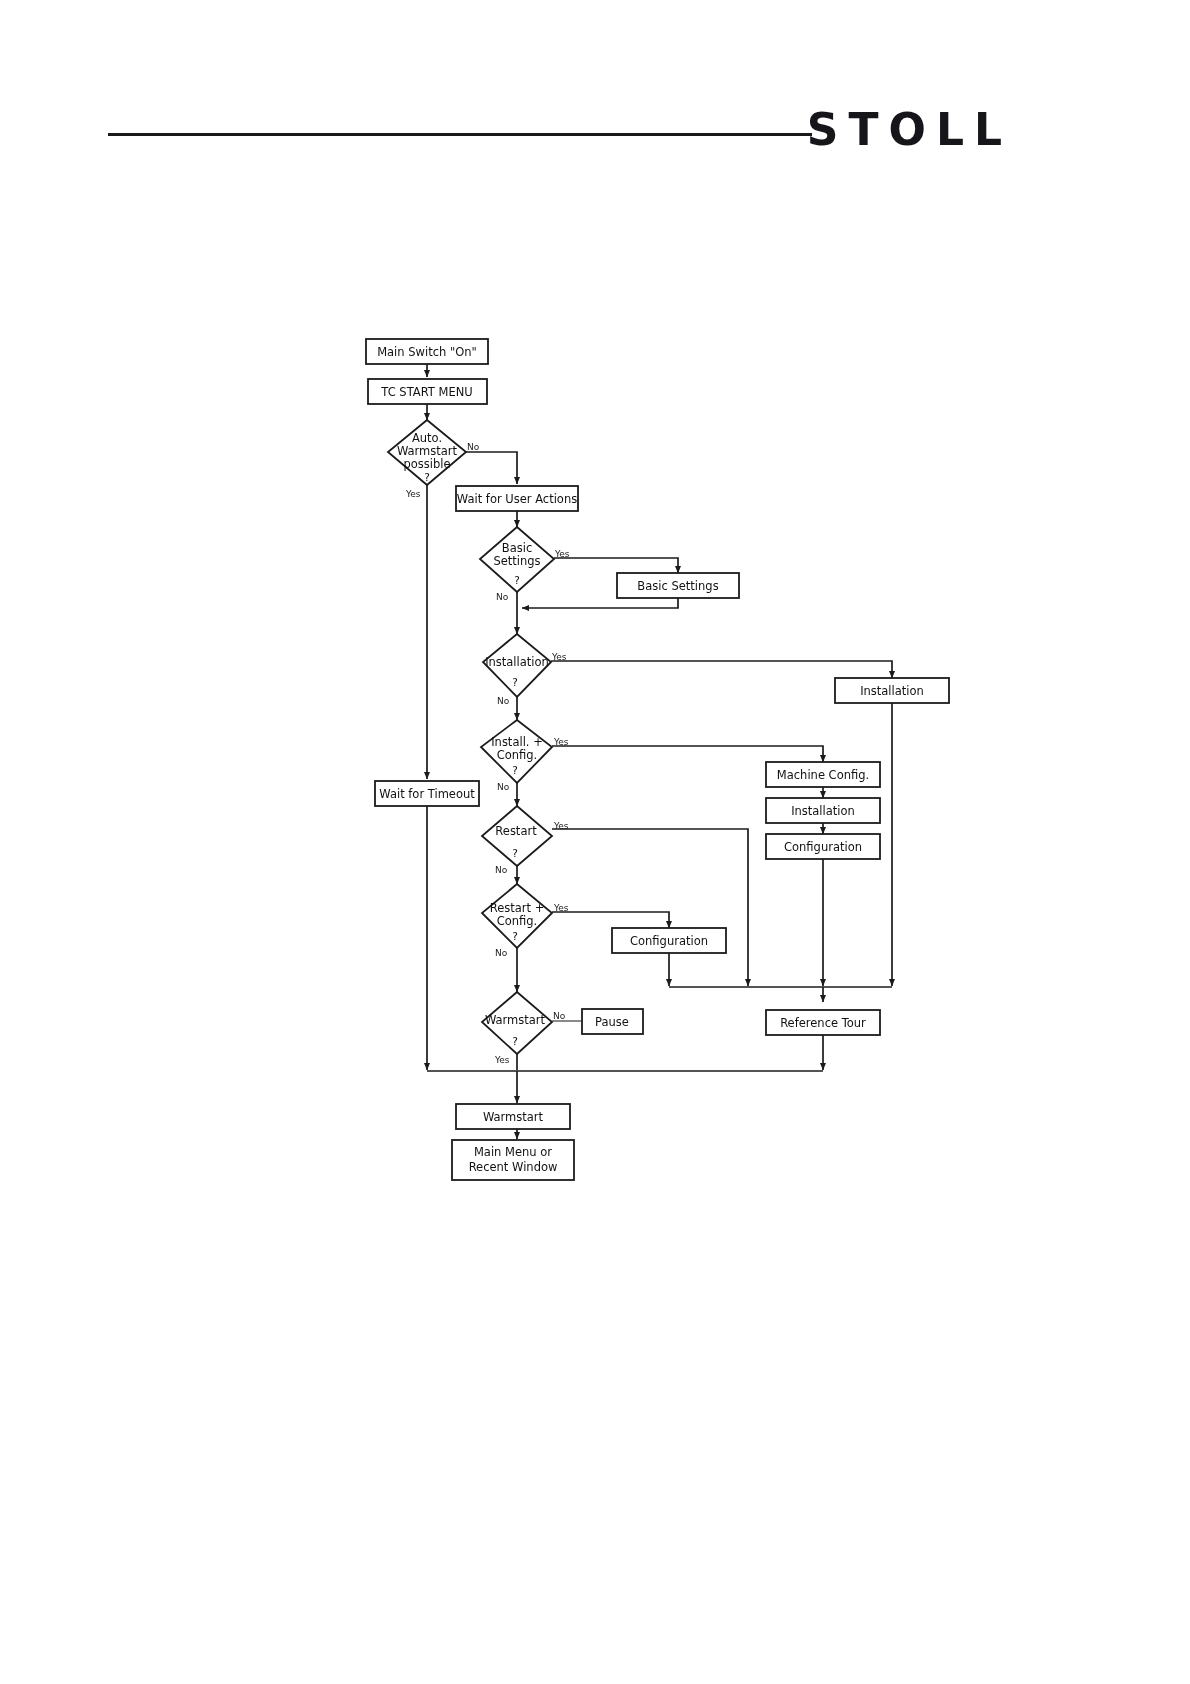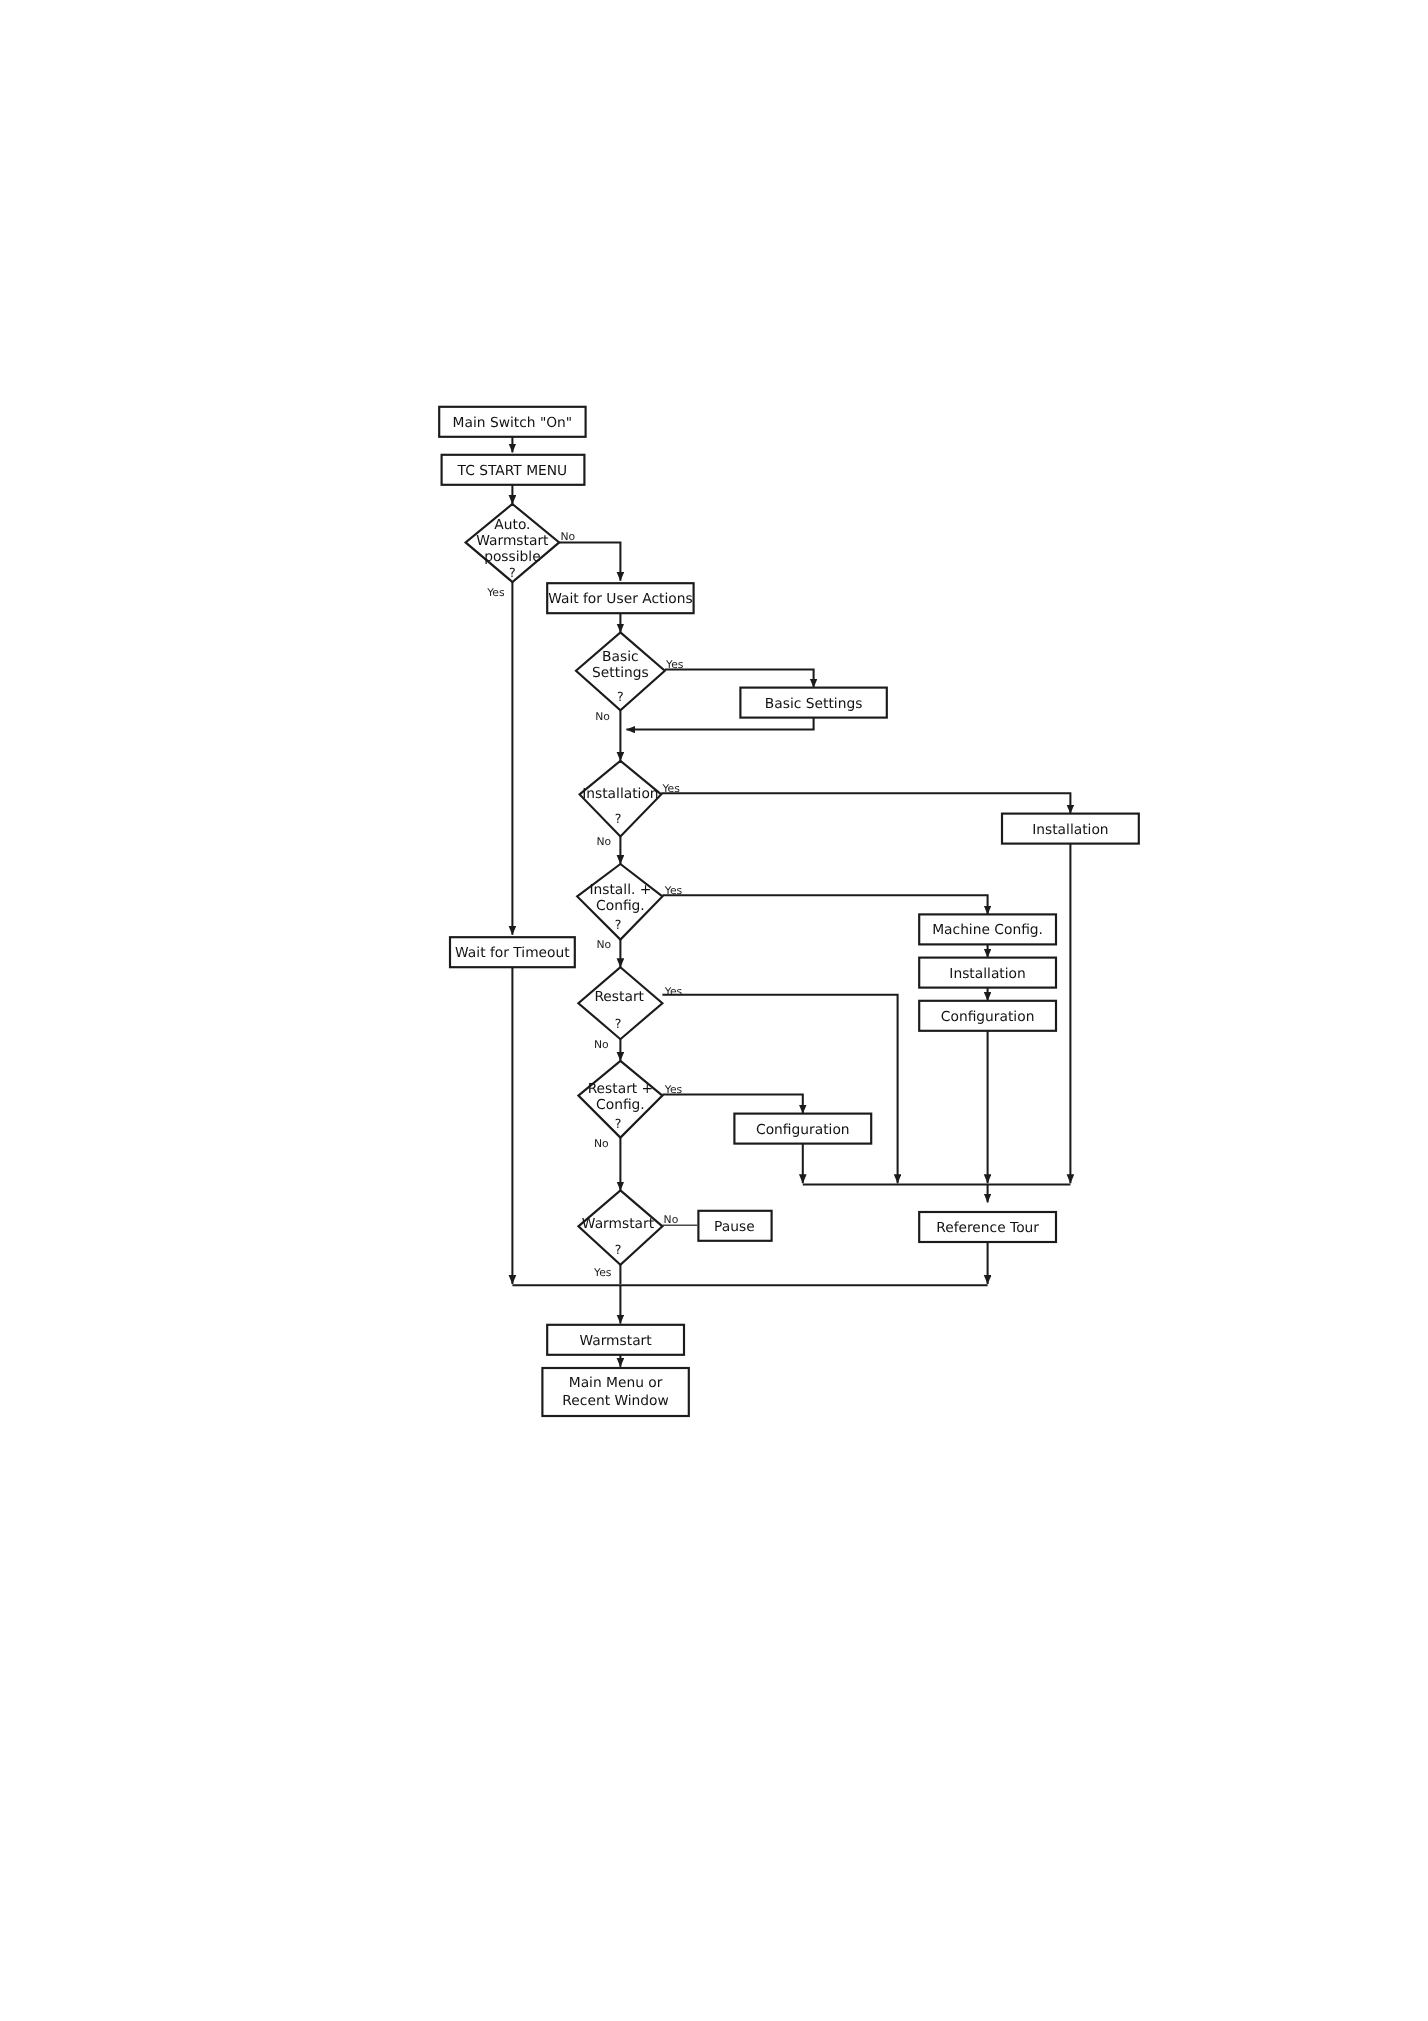--- a/index.html
+++ b/index.html
@@ -101,20 +101,24 @@
   .t-q {
     font-size: 10.5px;
     text-anchor: middle;
   }
 </style>
 </head>
 <body>
 
 <div class="page">
 
+  <div class="header">
+    <div class="header-rule"></div>
+    <div class="brand">STOLL</div>
+  </div>
 
   <div class="flow-wrap">
     <svg class="flow" viewBox="0 0 1190 1684" xmlns="http://www.w3.org/2000/svg">
       <defs>
         <marker id="arr" markerWidth="9" markerHeight="9" refX="7.4" refY="3.2" orient="auto" markerUnits="userSpaceOnUse">
           <path d="M0,0 L7.6,3.2 L0,6.4 z" fill="#1b1b1b"></path>
         </marker>
         <marker id="arrthin" markerWidth="8" markerHeight="8" refX="6.6" refY="2.9" orient="auto" markerUnits="userSpaceOnUse">
           <path d="M0,0 L6.8,2.9 L0,5.8 z" fill="#4a4a4a"></path>
         </marker>

